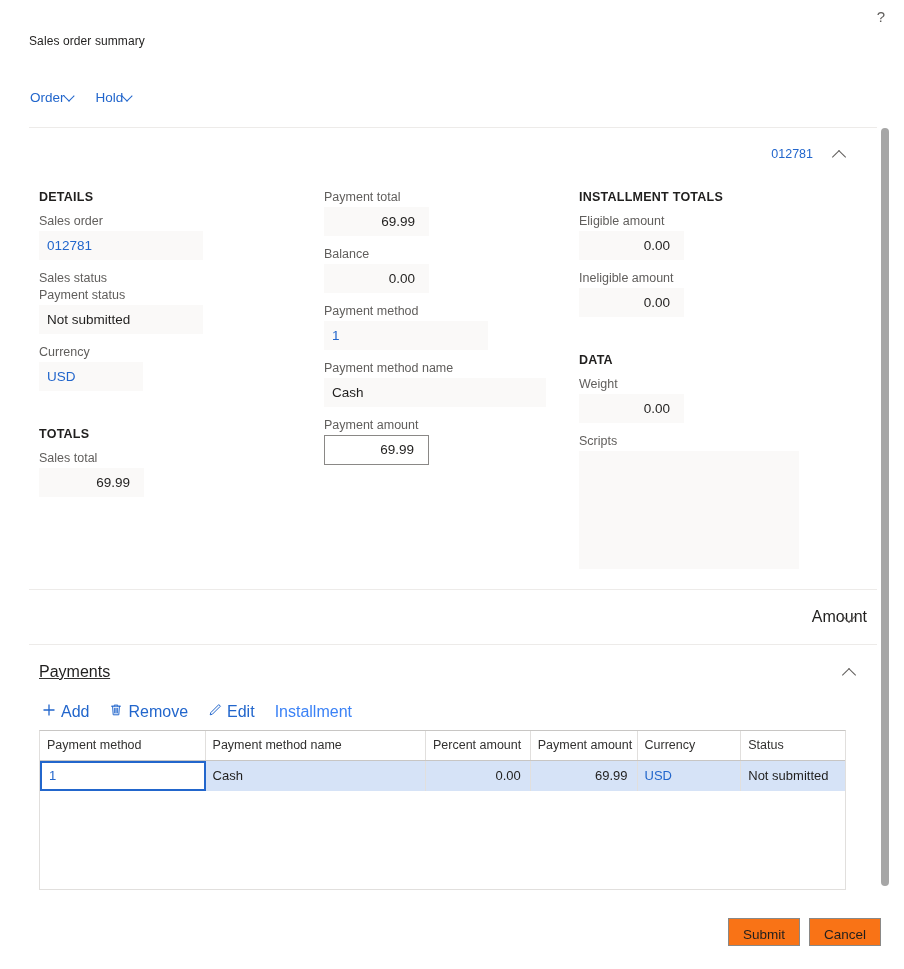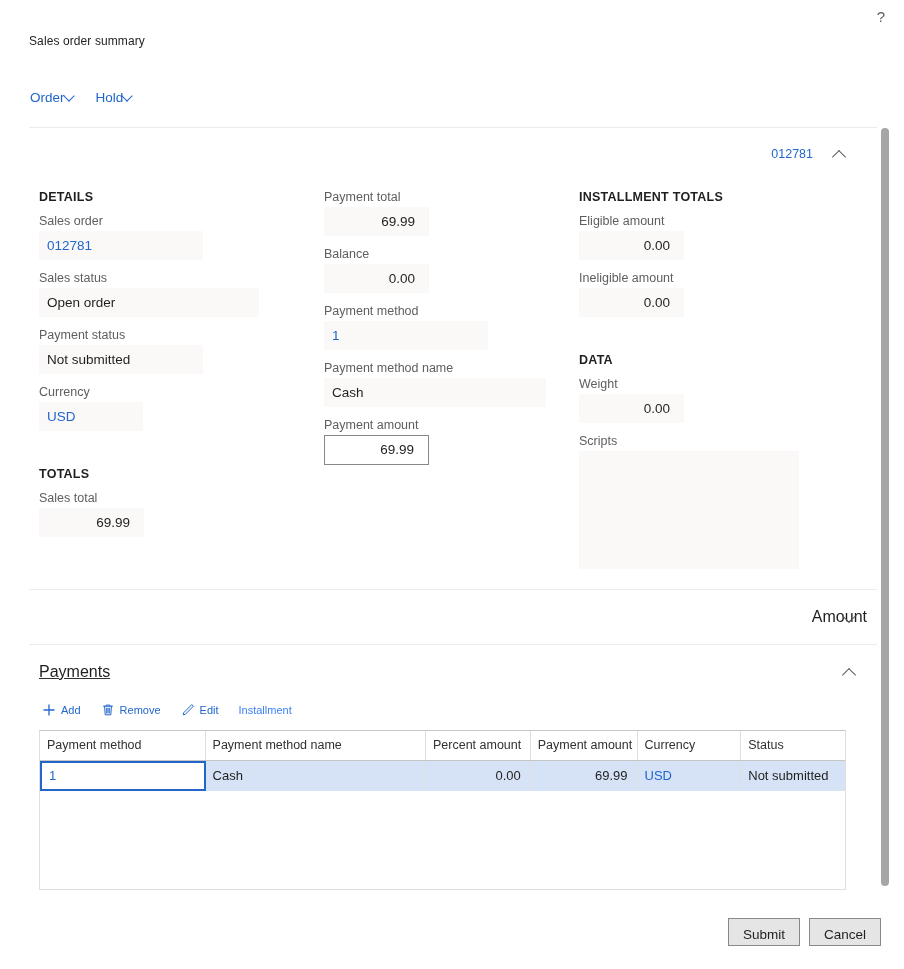--- a/index.html
+++ b/index.html
@@ -231,23 +231,22 @@
   .grid-toolbar {
     position: absolute;
     left: 41px;
     top: 701px;
     display: flex;
     align-items: center;
     gap: 18px;
   }
   .tb-btn {
     display: flex;
-    align-items: center;
     gap: 5px;
-    font-size: 11px;
+    font-size: 16px;
     color: #2266cc;
     cursor: pointer;
     background: none;
     border: none;
     font-family: inherit;
     padding: 2px 1px;
   }
   .tb-btn.disabled { color: #3b82f6; cursor: default; }
   .tb-ico { width: 14px; height: 14px; display: inline-block; flex: 0 0 14px; }
 
@@ -307,21 +306,21 @@
   .footer {
     position: absolute;
     right: 23px;
     bottom: 23px;
     display: flex;
     gap: 9px;
   }
   .btn {
     min-width: 68px;
     height: 28px;
-    background: #e5e5e5;
+    background: #f97316;
     border: 1px solid #8a8886;
     font-size: 13.5px;
     color: #201f1e;
     font-family: inherit;
     cursor: pointer;
     padding: 8px 14px;
   }
 </style>
 </head>
 <body>
@@ -352,21 +351,20 @@
   <div class="caret up caret-top"></div>
 </div>
 
 <div class="col col-a">
   <div class="grouphead">DETAILS</div>
 
   <div class="fieldlabel">Sales order</div>
   <div class="fieldbox link w164">012781</div>
 
   <div class="fieldlabel">Sales status</div>
-  <div class="fieldbox w220">Open order</div>
 
   <div class="fieldlabel">Payment status</div>
   <div class="fieldbox w164">Not submitted</div>
 
   <div class="fieldlabel">Currency</div>
   <div class="fieldbox link w104">USD</div>
 
   <div class="grouphead spaced">TOTALS</div>
 
   <div class="fieldlabel">Sales total</div>

